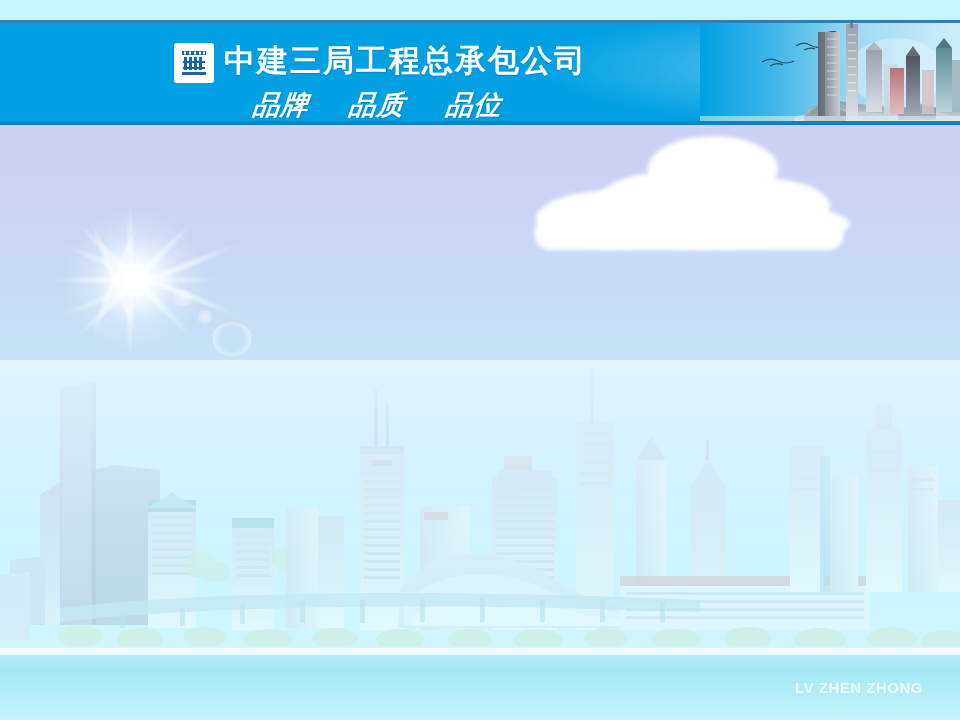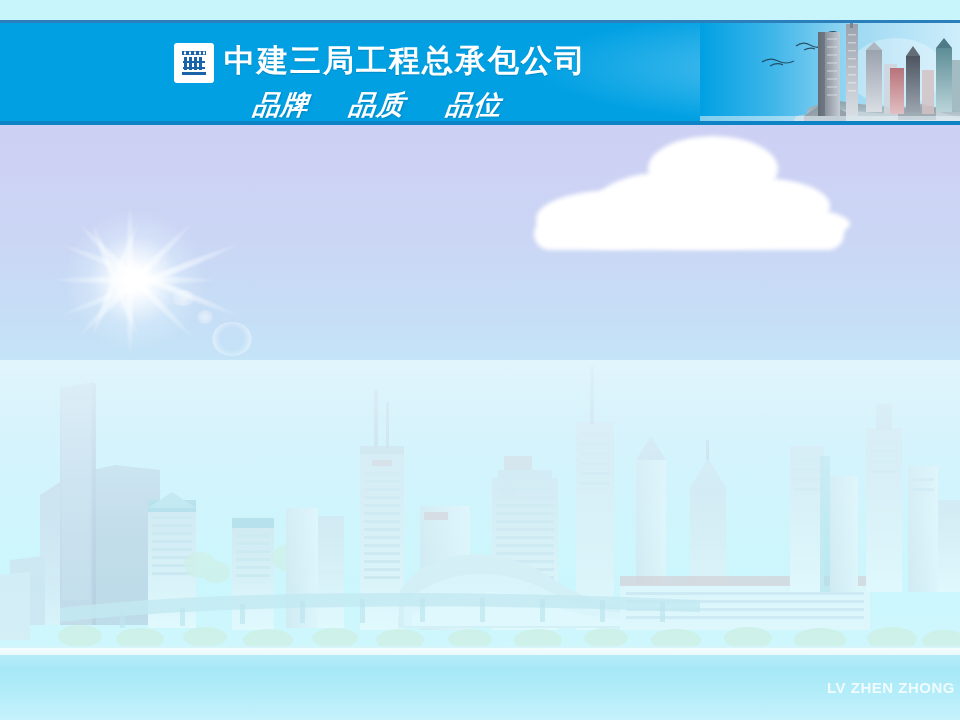--- a/index.html
+++ b/index.html
@@ -228,21 +228,20 @@
   
   .watermark {
     position: absolute;
     left: 795px; top: 679px;
     font-family: "Liberation Sans", sans-serif;
     font-size: 15px;
     font-weight: bold;
     letter-spacing: 0.5px;
     color: rgba(255,255,255,0.82);
     white-space: nowrap;
-    margin-left: 32px;
   }
 </style>
 </head>
 <body>
 
 <div class="slide">
 
   <div class="sky"></div>
 
   <div>

